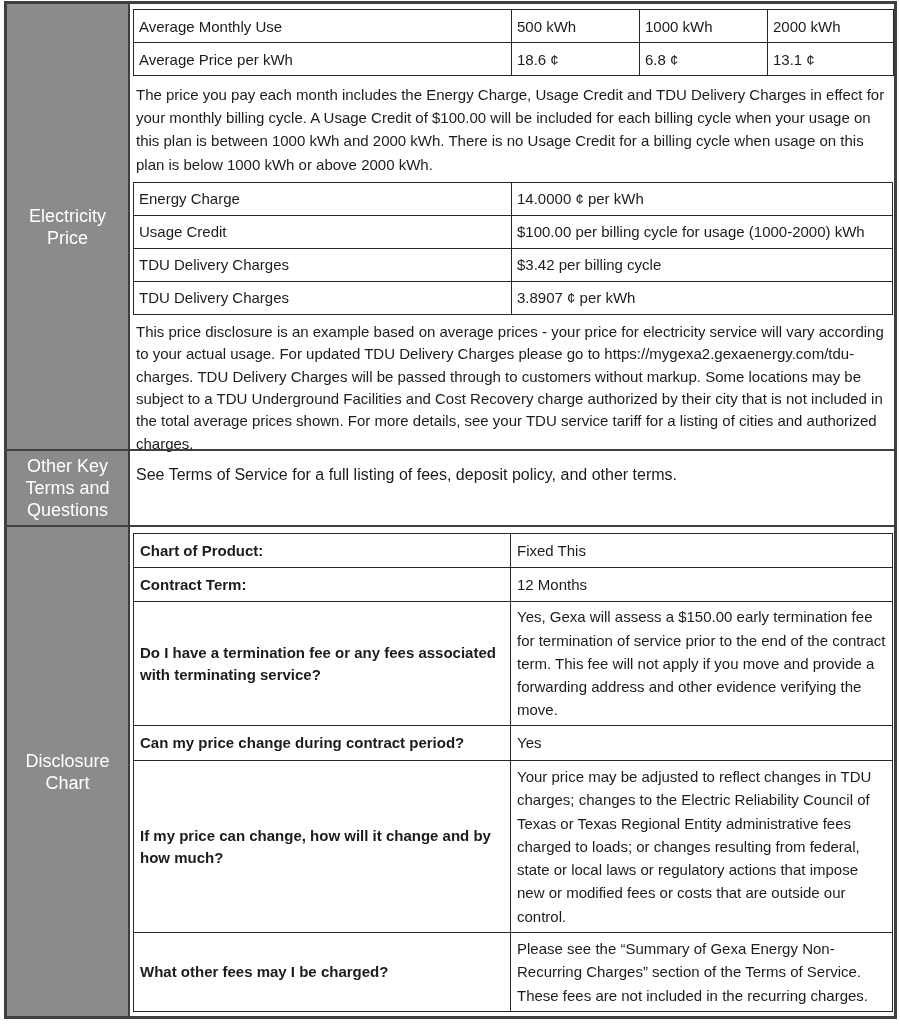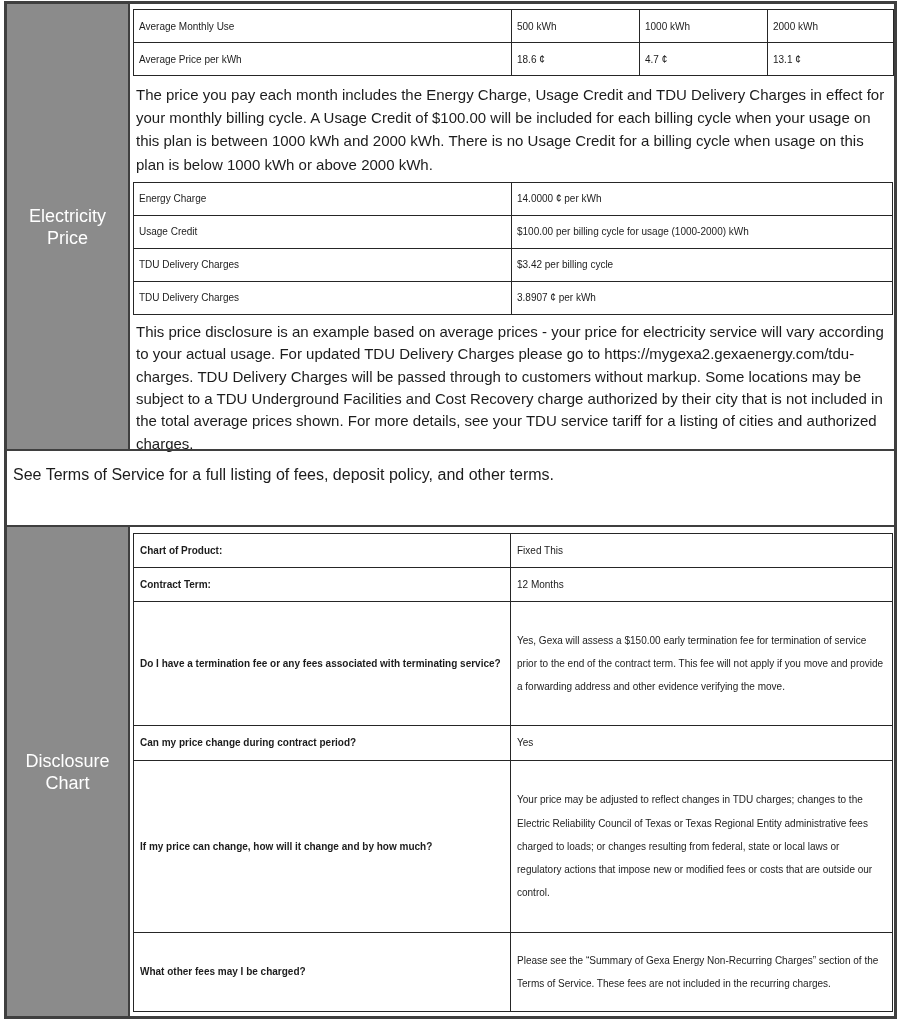--- a/index.html
+++ b/index.html
@@ -43,21 +43,21 @@
   }
   .content{flex:1;min-width:0;}
   .sec-electricity .content{padding:5px 2px 0 3px;}
   .sec-disclosure .content{padding:6px 2px 0 3px;}
   .sec-otherterms .content{padding:13px 10px 0 6px;font-size:16px;line-height:22px;}
 
   table.tbl{
     border-collapse:collapse;
     width:760px;
     table-layout:fixed;
-    font-size:10px;
+    font-size:15px;
     padding-left:24px;
   }
   table.tbl td{
     border:1.5px solid var(--table-border);
     padding:0 5px;
     vertical-align:middle;
     overflow:hidden;
   }
   .tbl-avg td{height:33px;}
   .tbl-avg .c0{width:378px;}
@@ -104,21 +104,21 @@
         <tbody>
             <tr>
           <td class="c0">Average Monthly Use</td>
           <td class="c1">500 kWh</td>
           <td class="c2">1000 kWh</td>
           <td class="c3">2000 kWh</td>
         </tr>
         <tr>
           <td class="c0">Average Price per kWh</td>
           <td class="c1">18.6 ¢</td>
-          <td class="c2">4.7 ¢</td>
+          <td class="c2">6.8 ¢</td>
           <td class="c3">13.1 ¢</td>
         </tr>
       </tbody>
         </table>
 
       <p class="para">The price you pay each month includes the Energy Charge, Usage Credit and TDU Delivery Charges in effect for your monthly billing cycle. A Usage Credit of $100.00 will be included for each billing cycle when your usage on this plan is between 1000 kWh and 2000 kWh. There is no Usage Credit for a billing cycle when usage on this plan is below 1000 kWh or above 2000 kWh.</p>
 
       <table class="tbl tbl-charges">
         <tbody>
             <tr>
@@ -139,20 +139,21 @@
         </tr>
       </tbody>
         </table>
 
       <p class="para para2">This price disclosure is an example based on average prices - your price for electricity service will vary according to your actual usage. For updated TDU Delivery Charges please go to https://mygexa2.gexaenergy.com/tdu-charges. TDU Delivery Charges will be passed through to customers without markup. Some locations may be subject to a TDU Underground Facilities and Cost Recovery charge authorized by their city that is not included in the total average prices shown. For more details, see your TDU service tariff for a listing of cities and authorized charges.</p>
 
     </div>
   </div>
 
   <div class="section sec-otherterms">
+    <div class="side-label">Other Key Terms and Questions</div>
     <div class="content">See Terms of Service for a full listing of fees, deposit policy, and other terms.</div>
   </div>
 
   <div class="section sec-disclosure">
     <div class="side-label">Disclosure Chart</div>
     <div class="content">
 
       <table class="tbl tbl-disclosure">
         <tbody>
             <tr class="r0">

